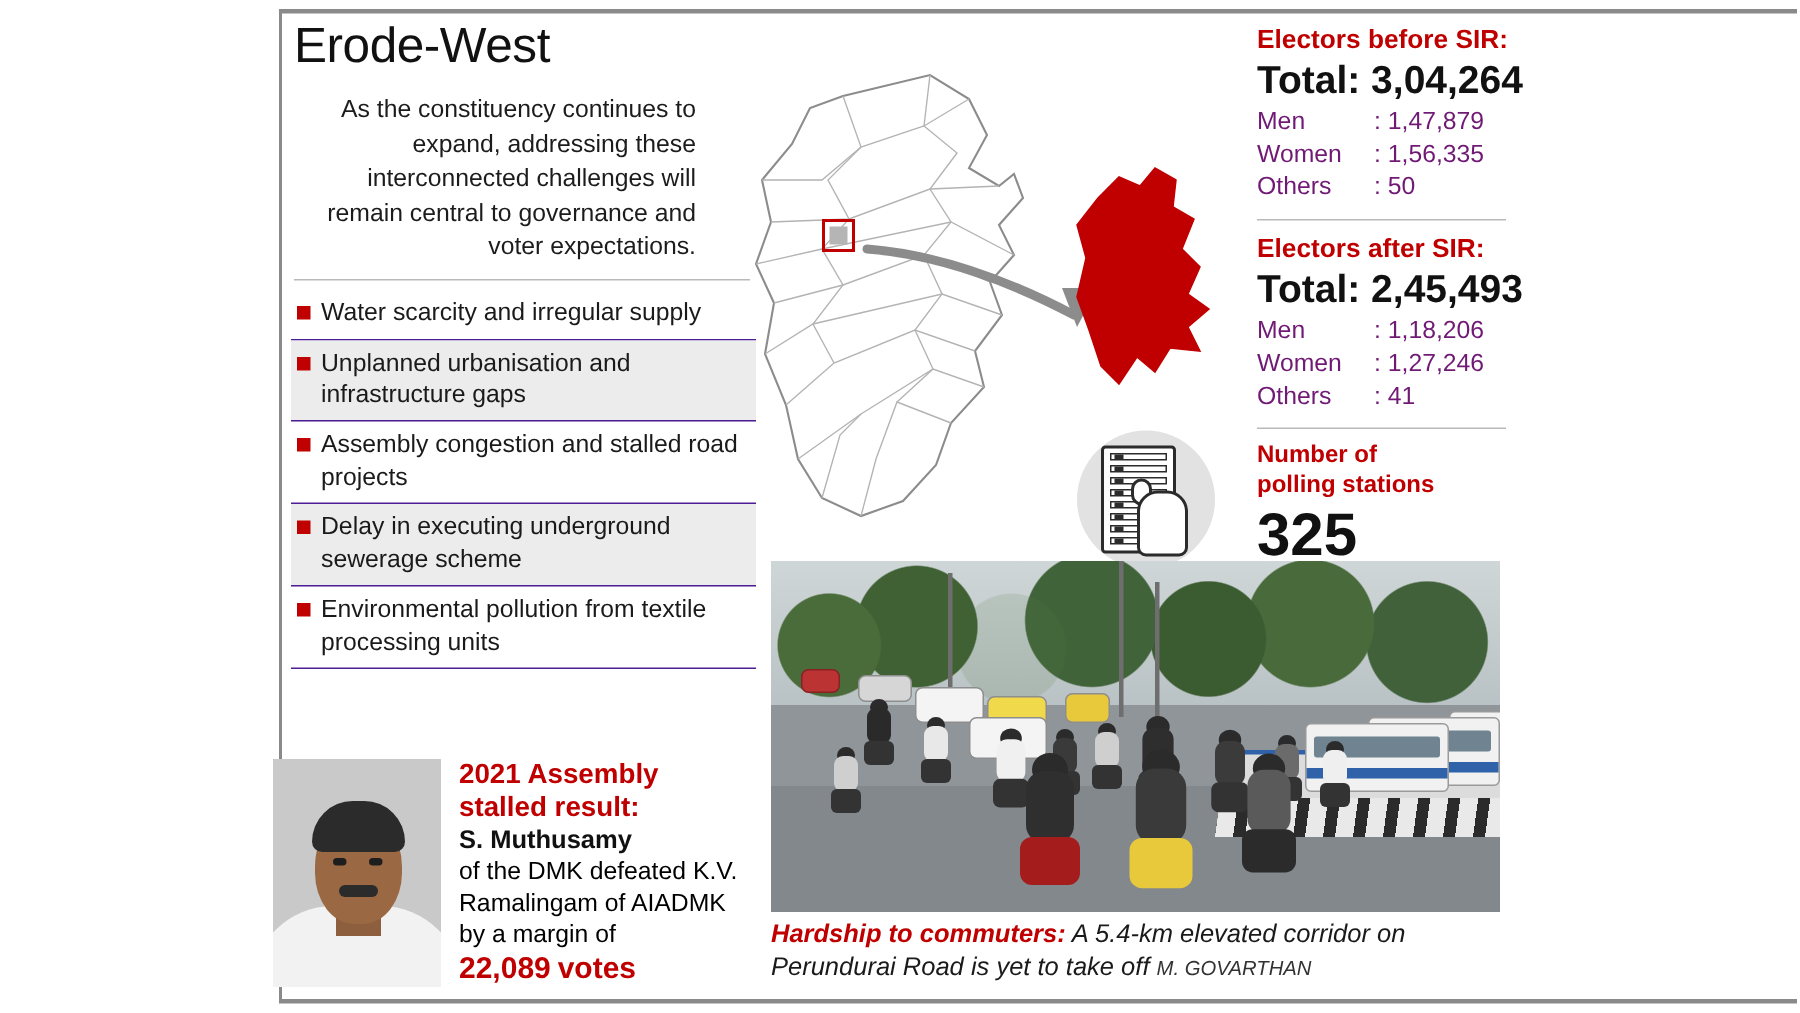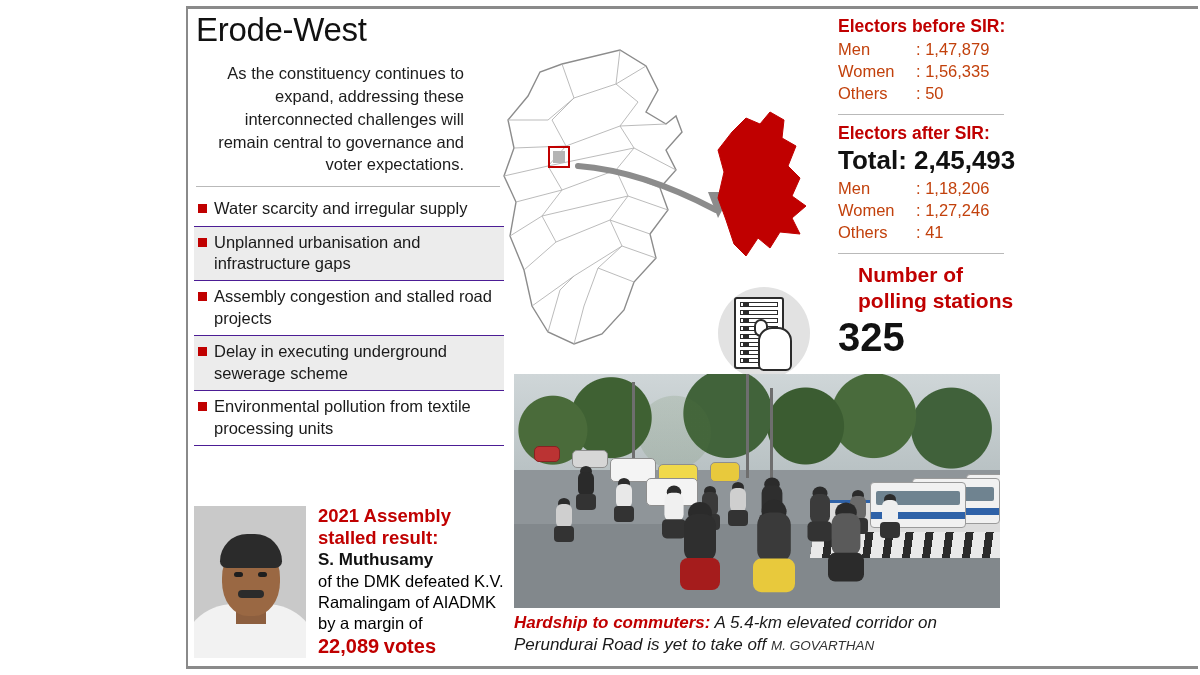--- a/index.html
+++ b/index.html
@@ -74,21 +74,21 @@
   .issue .bullet {
     flex: 0 0 auto;
     width: 9px; height: 9px;
     background: #c00000;
     margin-top: 6px;
   }
   .issue .txt { flex: 1 1 auto; }
 
   
   .result-block {
-    position: absolute; left: 190px; top: 503px; width: 322px; height: 160px;
+    position: absolute; left: 178px; top: 503px; width: 322px; height: 160px;
   }
   .portrait {
     position: absolute; left: 4px; top: 3px; width: 112px; height: 152px;
     background: linear-gradient(#cfcfcf, #bdbdbd);
     overflow: hidden;
   }
   
   .p-bg { position:absolute; inset:0; background:#c9c9c9; }
   .p-shoulders {
     position:absolute; left:-14px; bottom:0; width:140px; height:54px;
@@ -146,25 +146,25 @@
     position:absolute; left: 36px; top: 32px; width: 14px; height: 18px;
     background:#fff; border:2px solid #2b2b2b; border-radius: 7px;
   }
 
   
   .stats {
     position: absolute; left: 838px; top: 16px; width: 250px;
   }
   .stat-title { color:#c00000; font-weight:bold; font-size:17.5px; margin-bottom:2px; }
   .stat-total { font-weight:bold; font-size:26px; color:#111; line-height:1.15; margin-bottom:2px; }
-  .stat-row { display:flex; font-size:16.5px; line-height:1.32; color:#c2410c;justify-content:flex-end; }
+  .stat-row { display:flex; font-size:16.5px; line-height:1.32; color:#701a75;justify-content:flex-end; }
   .stat-row .k { width: 78px; }
   .stat-row .v { flex:1; }
   .stat-rule { height:1px; background:#b9b9b9; margin:10px 0 8px 0; width: 166px; }
-  .ps-title { color:#c00000; font-weight:bold; font-size:21px; line-height:1.2;margin-left:20px; }
+  .ps-title { color:#c00000; font-weight:bold; font-size:16px; line-height:1.2; }
   .ps-value { font-weight:bold; font-size:40px; color:#111; margin-top:2px; }
 
   
   .photo {
     position:absolute; left: 514px; top: 374px; width: 486px; height: 234px;
     overflow:hidden; background:#9aa3a6;
   }
   .sky { position:absolute; left:0; top:0; width:100%; height:96px;
          background: linear-gradient(#cfd6d8, #b9c2c4); }
   .trees { position:absolute; left:0; top:0; width:100%; height:104px;
@@ -341,20 +341,24 @@
       <div class="evm-row">
           <i></i>
         </div>
     </div>
     <div class="evm-finger"></div>
     <div class="evm-hand"></div>
   </div>
 
   <div class="stats">
     <div class="stat-title">Electors before SIR:</div>
+    <div class="stat-total">
+      <span>Total:</span>
+      <span>3,04,264</span>
+    </div>
     <div class="stat-row">
       <span class="k">Men</span>
       <span class="v">: 1,47,879</span>
     </div>
     <div class="stat-row">
       <span class="k">Women</span>
       <span class="v">: 1,56,335</span>
     </div>
     <div class="stat-row">
       <span class="k">Others</span>

